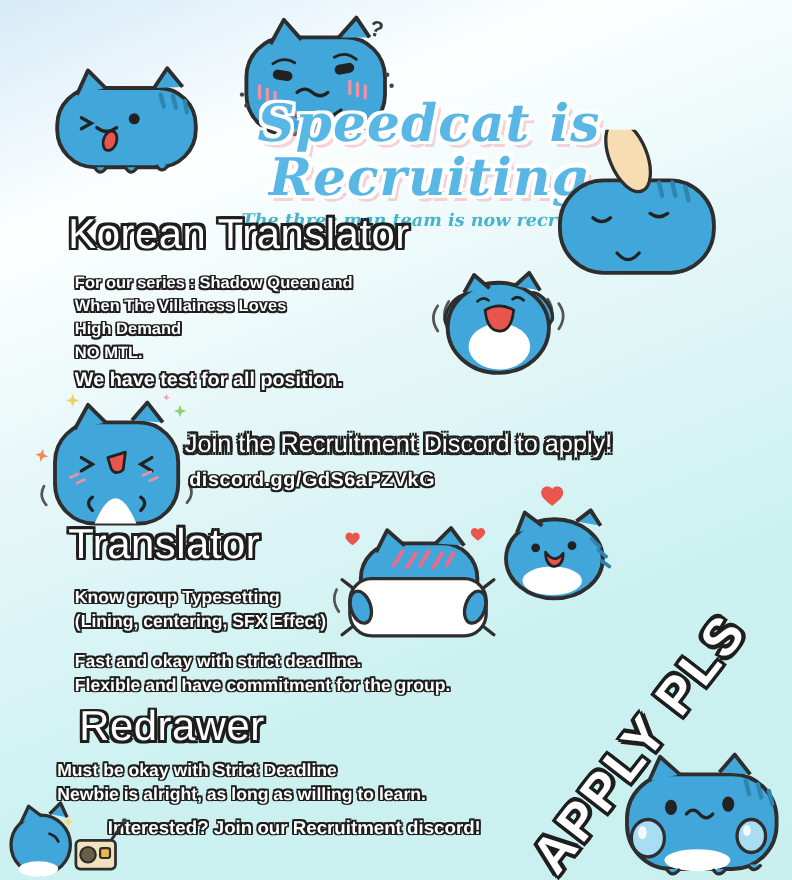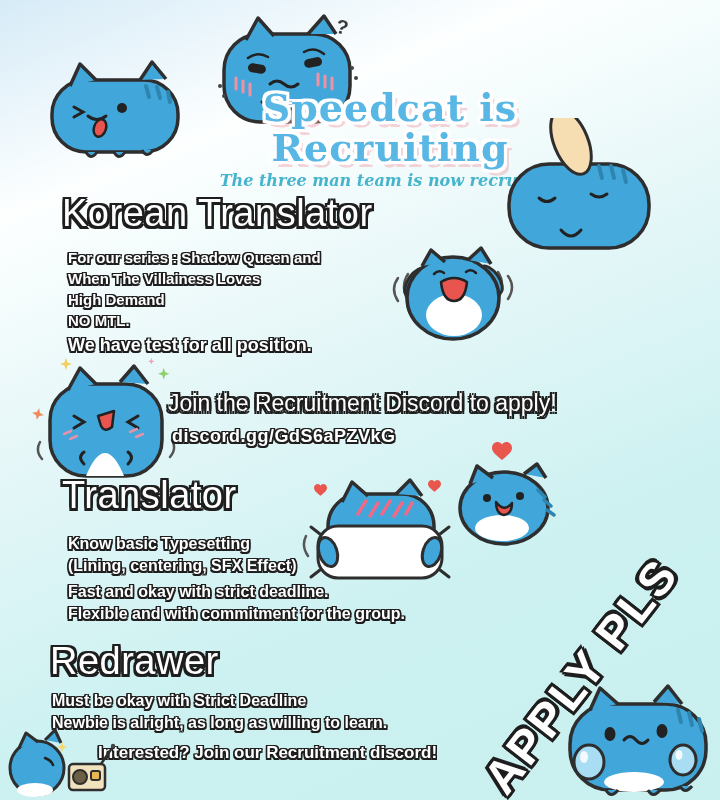--- a/index.html
+++ b/index.html
@@ -14,22 +14,22 @@
     text-shadow:-1.5px -1.5px 0 #1e1e1e,0 -1.5px 0 #1e1e1e,1.5px -1.5px 0 #1e1e1e,
     -1.5px 0 0 #1e1e1e,1.5px 0 0 #1e1e1e,
     -1.5px 1.5px 0 #1e1e1e,0 1.5px 0 #1e1e1e,1.5px 1.5px 0 #1e1e1e;}
   .o-lg{color:#fff;font-weight:normal;
     text-shadow:-2.5px -2.5px 0 #1e1e1e,0 -2.5px 0 #1e1e1e,2.5px -2.5px 0 #1e1e1e,
     -2.5px 0 0 #1e1e1e,2.5px 0 0 #1e1e1e,
     -2.5px 2.5px 0 #1e1e1e,0 2.5px 0 #1e1e1e,2.5px 2.5px 0 #1e1e1e;}
   
   .title-wrap{left:140px;top:88px;width:500px;text-align:center;}
   .title{
-    font-family:"DejaVu Serif",serif;font-weight:bold;
-    font-size:38px;line-height:1.05;color:#58b7e4;letter-spacing:1px;
+    font-family:"DejaVu Serif",serif;font-style:italic;font-weight:bold;
+    font-size:47px;line-height:1.05;color:#58b7e4;letter-spacing:1px;
     text-shadow:-3px -3px 0 #fff,0 -3px 0 #fff,3px -3px 0 #fff,
       -3px 0 0 #fff,3px 0 0 #fff,-3px 3px 0 #fff,0 3px 0 #fff,3px 3px 0 #fff,
       5px 6px 0 rgba(240,160,170,0.45);}
   .subtitle{
     margin-top:3px;font-family:"DejaVu Serif",serif;font-style:italic;font-weight:bold;
     font-size:16px;color:#45b4cc;}
   
   .heading{font-size:38px;letter-spacing:0.5px;}
   .body-line{font-size:15px;line-height:21px;}
   .body-line-md{font-size:16px;line-height:22px;}
@@ -131,24 +131,24 @@
     <path d="M54,118 Q73,72 92,118 Z" fill="#fff"></path>
     <path d="M52,94 q-7,5 0,12 M96,94 q7,5 0,12" stroke="#222" stroke-width="3" fill="none" stroke-linecap="round"></path>
     <path d="M8,84 q-5,9 2,17 M140,82 q5,9 -2,17" stroke="#555" stroke-width="2.5" fill="none" stroke-linecap="round"></path>
   </svg>
 
   <div class="abs o-lg cta" style="left:168px;top:390px">Join the Recruitment Discord to apply!</div>
   <div class="abs o-sm link" style="left:172px;top:426px">discord.gg/GdS6aPZVkG</div>
 
   <div class="abs o-lg heading" style="left:62px;top:474px">Translator</div>
   <div class="abs" style="left:68px;top:533px">
-    <div class="o-sm body-line-md">Know basic Typesetting</div>
+    <div class="o-sm body-line-md">Know group Typesetting</div>
     <div class="o-sm body-line-md">(Lining, centering, SFX Effect)</div>
-    <div class="o-sm body-line-md" style="margin-top:4px">Fast and okay with strict deadline.</div>
-    <div class="o-sm body-line-md">Flexible and with commitment for the group.</div>
+    <div class="o-sm body-line-md" style="margin-top:14px">Fast and okay with strict deadline.</div>
+    <div class="o-sm body-line-md">Flexible and have commitment for the group.</div>
   </div>
 
   <svg class="abs" style="left:300px;top:478px" width="160" height="120" viewBox="0 0 160 120">
     <path d="M5,9 C2,6.5 0,5 0,3 C0,1 1.5,0 2.8,0 C3.8,0 4.6,0.6 5,1.3 C5.4,0.6 6.2,0 7.2,0 C8.5,0 10,1 10,3 C10,5 8,6.5 5,9 Z" transform="translate(14,6) scale(1.3)" fill="#e8564e"></path>
     <path d="M5,9 C2,6.5 0,5 0,3 C0,1 1.5,0 2.8,0 C3.8,0 4.6,0.6 5,1.3 C5.4,0.6 6.2,0 7.2,0 C8.5,0 10,1 10,3 C10,5 8,6.5 5,9 Z" transform="translate(128,2) scale(1.3)" fill="#e8564e"></path>
     <rect x="28" y="16" width="106" height="74" rx="32" fill="#41a7da" stroke="#2e2e2e" stroke-width="3.5"></rect>
     <path d="M42,24 L52,4 L68,18" fill="#41a7da" stroke="#2e2e2e" stroke-width="3.5" stroke-linejoin="round"></path>
     <path d="M96,16 L110,2 L122,18" fill="#41a7da" stroke="#2e2e2e" stroke-width="3.5" stroke-linejoin="round"></path>
     <path d="M58,36 l8,-13 M70,38 l8,-13 M82,36 l8,-13 M94,38 l8,-13 M106,36 l6,-11" stroke="#ef6a86" stroke-width="3.5" stroke-linecap="round"></path>
     <rect x="18" y="48" width="124" height="52" rx="20" fill="#fff" stroke="#2e2e2e" stroke-width="3"></rect>
@@ -163,21 +163,21 @@
     <ellipse cx="56" cy="66" rx="44" ry="36" fill="#41a7da" stroke="#2e2e2e" stroke-width="3.5"></ellipse>
     <path d="M22,42 L29,24 L45,36" fill="#41a7da" stroke="#2e2e2e" stroke-width="3.5" stroke-linejoin="round"></path>
     <path d="M76,32 L89,22 L98,36" fill="#41a7da" stroke="#2e2e2e" stroke-width="3.5" stroke-linejoin="round"></path>
     <path d="M90,48 l7,7 M96,58 l7,6 M99,68 l7,5" stroke="#2e86b0" stroke-width="3.5" stroke-linecap="round"></path>
     <ellipse cx="54" cy="86" rx="27" ry="13" fill="#fff"></ellipse>
     <circle cx="39" cy="56" r="4" fill="#222"></circle>
       <circle cx="72" cy="54" r="4" fill="#222"></circle>
     <path d="M48,60 q8,11 16,1 q0,11 -8,12 q-8,-1 -8,-13 Z" fill="#e8554e" stroke="#222" stroke-width="2.5" stroke-linejoin="round"></path>
   </svg>
 
-  <div class="abs o-lg heading" style="left:50px;top:640px">Redrawer</div>
+  <div class="abs o-lg heading" style="left:72px;top:640px">Redrawer</div>
   <div class="abs" style="left:52px;top:690px">
     <div class="o-sm body-line-md">Must be okay with Strict Deadline</div>
     <div class="o-sm body-line-md">Newbie is alright, as long as willing to learn.</div>
   </div>
 
   <div class="abs o-sm" style="left:98px;top:743px;font-size:17px">Interested? Join our Recruitment discord!</div>
 
   <div class="abs apply-wrap">
     <span class="apply-text">APPLY PLS</span>
   </div>

